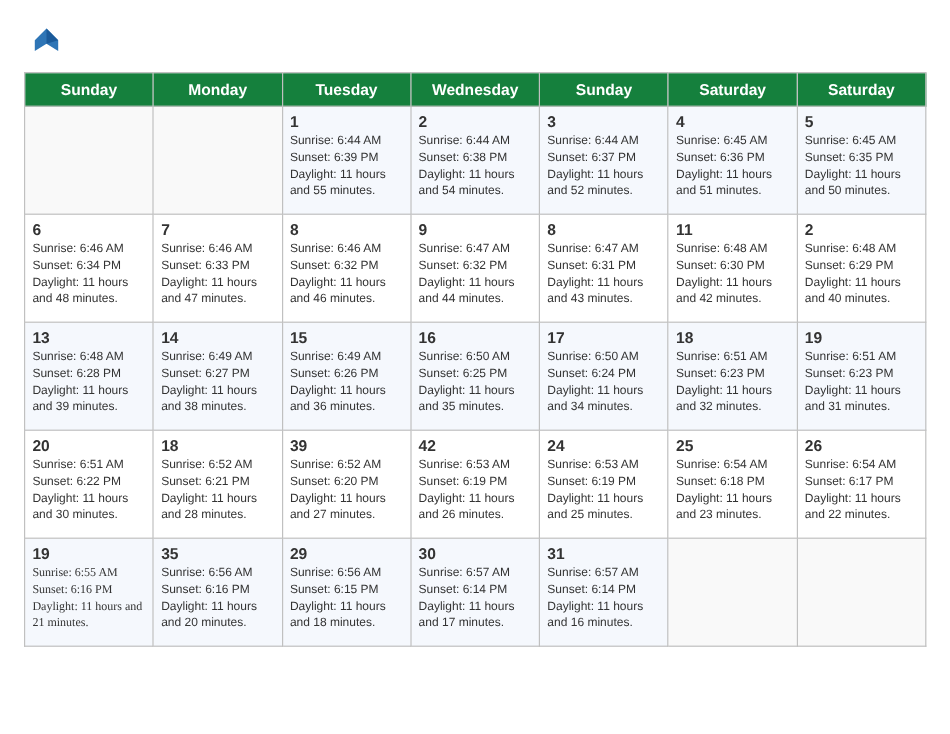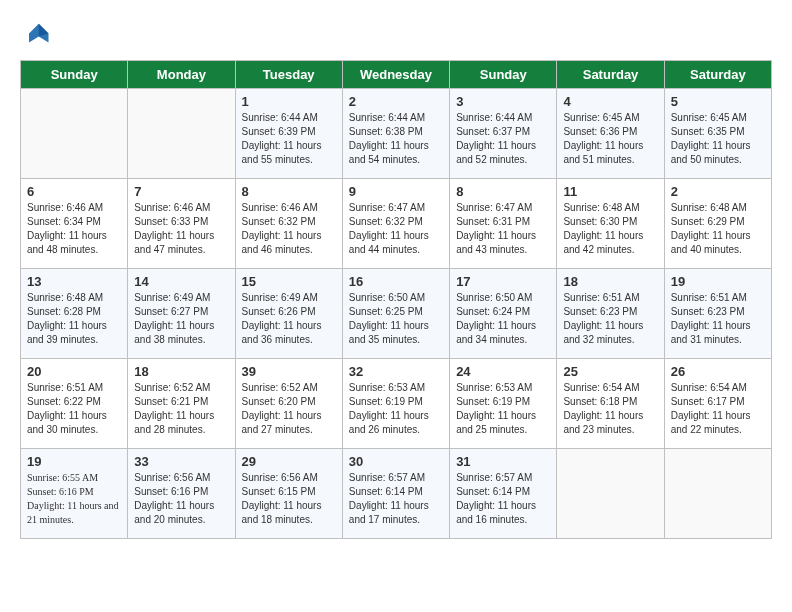--- a/index.html
+++ b/index.html
@@ -260,21 +260,21 @@
 Sunset: 6:21 PM
 Daylight: 11 hours and 28 minutes.</div>
         </td>
         <td>
           <span class="day-number">39</span>
           <div class="day-info" style="white-space: pre-line;">Sunrise: 6:52 AM
 Sunset: 6:20 PM
 Daylight: 11 hours and 27 minutes.</div>
         </td>
         <td>
-          <span class="day-number">32</span>
+          <span class="day-number">42</span>
           <div class="day-info" style="white-space: pre-line;">Sunrise: 6:53 AM
 Sunset: 6:19 PM
 Daylight: 11 hours and 26 minutes.</div>
         </td>
         <td>
           <span class="day-number">24</span>
           <div class="day-info" style="white-space: pre-line;">Sunrise: 6:53 AM
 Sunset: 6:19 PM
 Daylight: 11 hours and 25 minutes.</div>
         </td>
@@ -292,21 +292,21 @@
         </td>
       </tr>
       <tr>
         <td>
           <span class="day-number">19</span>
           <div class="day-info" style="white-space: pre-line; font-family: Liberation Serif, serif;">Sunrise: 6:55 AM
 Sunset: 6:16 PM
 Daylight: 11 hours and 21 minutes.</div>
         </td>
         <td>
-          <span class="day-number">33</span>
+          <span class="day-number">35</span>
           <div class="day-info" style="white-space: pre-line;">Sunrise: 6:56 AM
 Sunset: 6:16 PM
 Daylight: 11 hours and 20 minutes.</div>
         </td>
         <td>
           <span class="day-number">29</span>
           <div class="day-info" style="white-space: pre-line;">Sunrise: 6:56 AM
 Sunset: 6:15 PM
 Daylight: 11 hours and 18 minutes.</div>
         </td>

